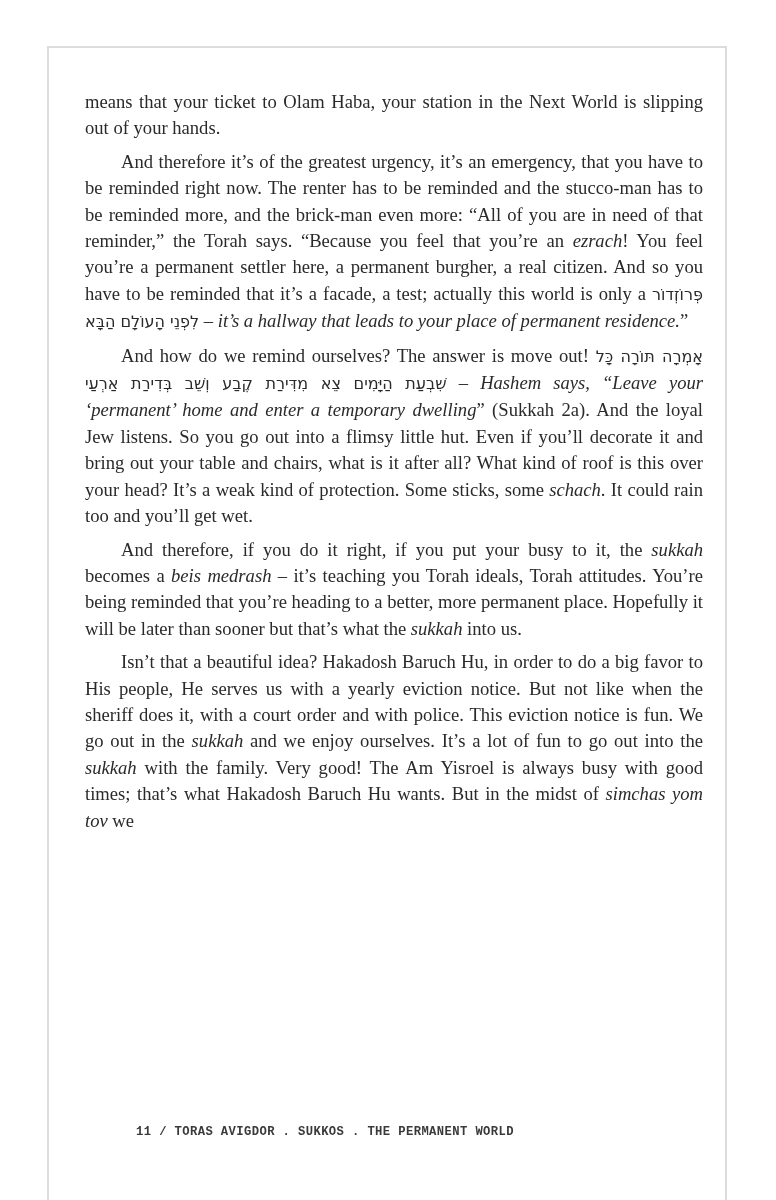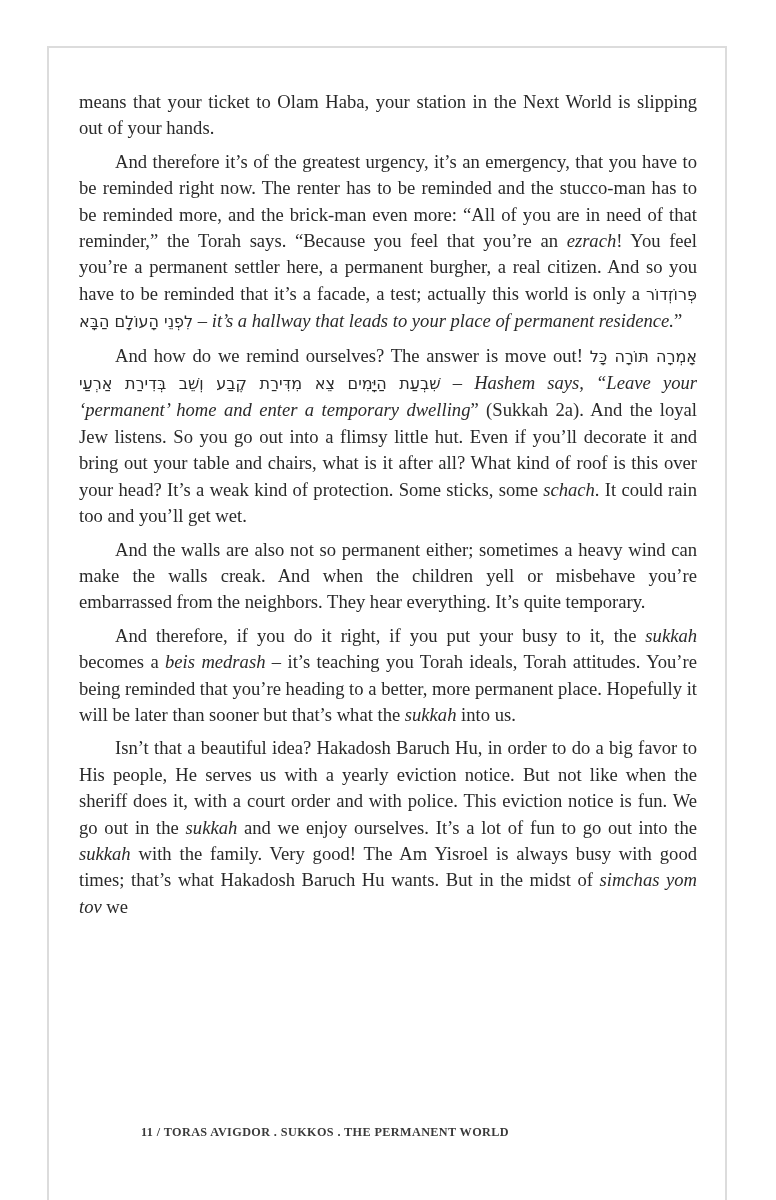--- a/index.html
+++ b/index.html
@@ -19,21 +19,21 @@
     left: 47px;
     top: 46px;
     width: 680px;
     height: 1170px;
     border: 2px solid #dcdcdc;
     box-sizing: border-box;
     background: #ffffff;
   }
   .text-block {
     position: absolute;
-    left: 79px;
+    left: 85px;
     top: 89px;
     width: 618px;
     color: #2a2a2a;
     font-family: "Liberation Serif", "DejaVu Serif", serif;
     font-size: 18.6px;
     line-height: 26.4px;
   }
   .para {
     margin: 0;
     text-align: justify;
@@ -58,21 +58,21 @@
     font-family: "DejaVu Sans", "Liberation Sans", sans-serif;
     font-size: 16px;
     unicode-bidi: isolate;
   }
   .footer {
     position: absolute;
     left: 47px;
     width: 556px;
     top: 1125px;
     text-align: center;
-    font-family: Liberation Serif, serif;
+    font-family: Liberation Mono, monospace;
     font-weight: bold;
     font-size: 12.2px;
     letter-spacing: 0.4px;
     color: #3a3a3a;
   }
 </style>
 </head>
 <body>
 
 <div class="page-frame"></div>
@@ -81,21 +81,20 @@
 
   <p class="para first">
     <span>means that your ticket to Olam Haba, your station in the Next World is slipping out of your hands.</span>
   </p>
 
 
   <p class="para"><span>And therefore it’s of the greatest urgency, it’s an emergency, that you have to be reminded right now. The renter has to be reminded and the stucco-man has to be reminded more, and the brick-man even more: “All of you are in need of that reminder,” the Torah says. “Because you feel that you’re an </span><i>ezrach</i><span>! You feel you’re a permanent settler here, a permanent burgher, a real citizen. And so you have to be reminded that it’s a facade, a test; actually this world is only a </span><span class="heb" dir="rtl">פְּרוֹזְדוֹר לִפְנֵי הָעוֹלָם הַבָּא</span><span> – </span><i>it’s a hallway that leads to your place of permanent residence.</i><span>”</span></p>
 
   <p class="para"><span>And how do we remind ourselves? The answer is move out! </span><span class="heb" dir="rtl">אָמְרָה תּוֹרָה כָּל שִׁבְעַת הַיָּמִים צֵא מִדִּירַת קֶבַע וְשֵׁב בְּדִירַת אַרְעַי</span><span> – </span><i>Hashem says, “Leave your ‘permanent’ home and enter a temporary dwelling</i><span>” (Sukkah 2a). And the loyal Jew listens. So you go out into a flimsy little hut. Even if you’ll decorate it and bring out your table and chairs, what is it after all? What kind of roof is this over your head? It’s a weak kind of protection. Some sticks, some </span><i>schach</i><span>. It could rain too and you’ll get wet.</span></p>
 
-  <p class="para"><span>And the walls are also not so permanent either; sometimes a heavy wind can make the walls creak. And when the children yell or misbehave you’re embarrassed from the neighbors. They hear everything. It’s quite temporary.</span></p>
 
 
   <p class="para"><span>And therefore, if you do it right, if you put your busy to it, the </span><i>sukkah</i><span> becomes a </span><i>beis medrash</i><span> – it’s teaching you Torah ideals, Torah attitudes. You’re being reminded that you’re heading to a better, more permanent place. Hopefully it will be later than sooner but that’s what the </span><i>sukkah</i><span> into us.</span></p>
 
   <p class="para"><span>Isn’t that a beautiful idea? Hakadosh Baruch Hu, in order to do a big favor to His people, He serves us with a yearly eviction notice. But not like when the sheriff does it, with a court order and with police. This eviction notice is fun. We go out in the </span><i>sukkah</i><span> and we enjoy ourselves. It’s a lot of fun to go out into the </span><i>sukkah</i><span> with the family. Very good! The Am Yisroel is always busy with good times; that’s what Hakadosh Baruch Hu wants. But in the midst of </span><i>simchas yom tov</i><span> we</span></p>
 
 </div>
 
 <div class="footer">11 / TORAS AVIGDOR . SUKKOS . THE PERMANENT WORLD</div>
 

